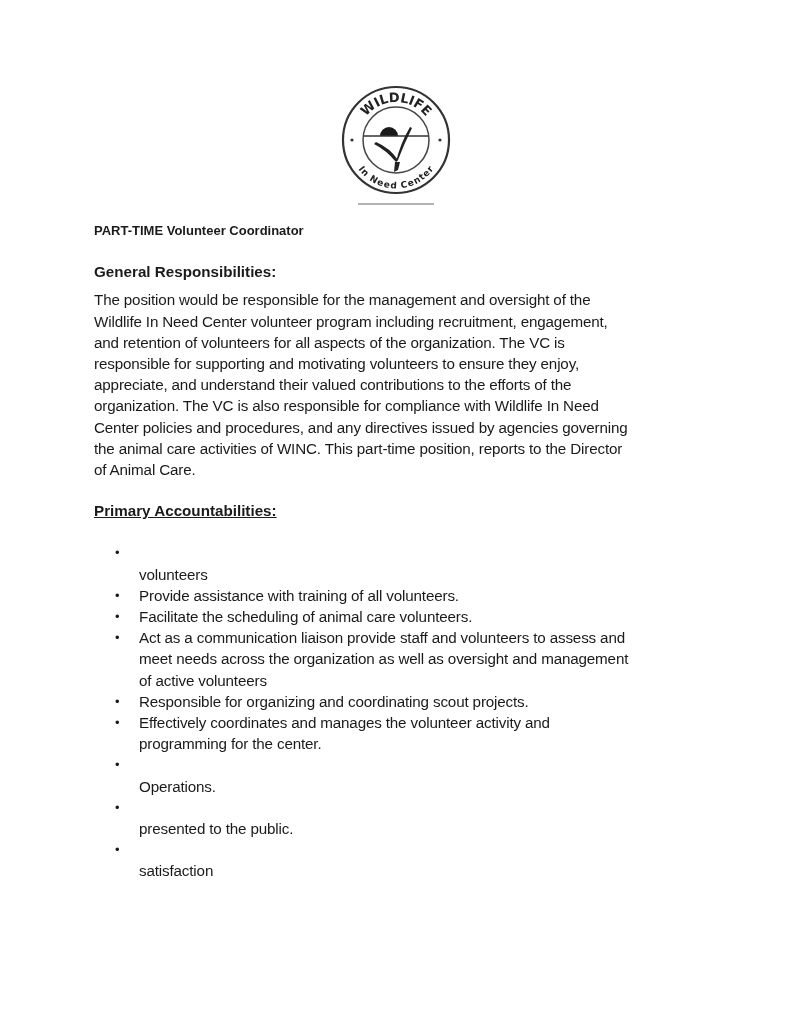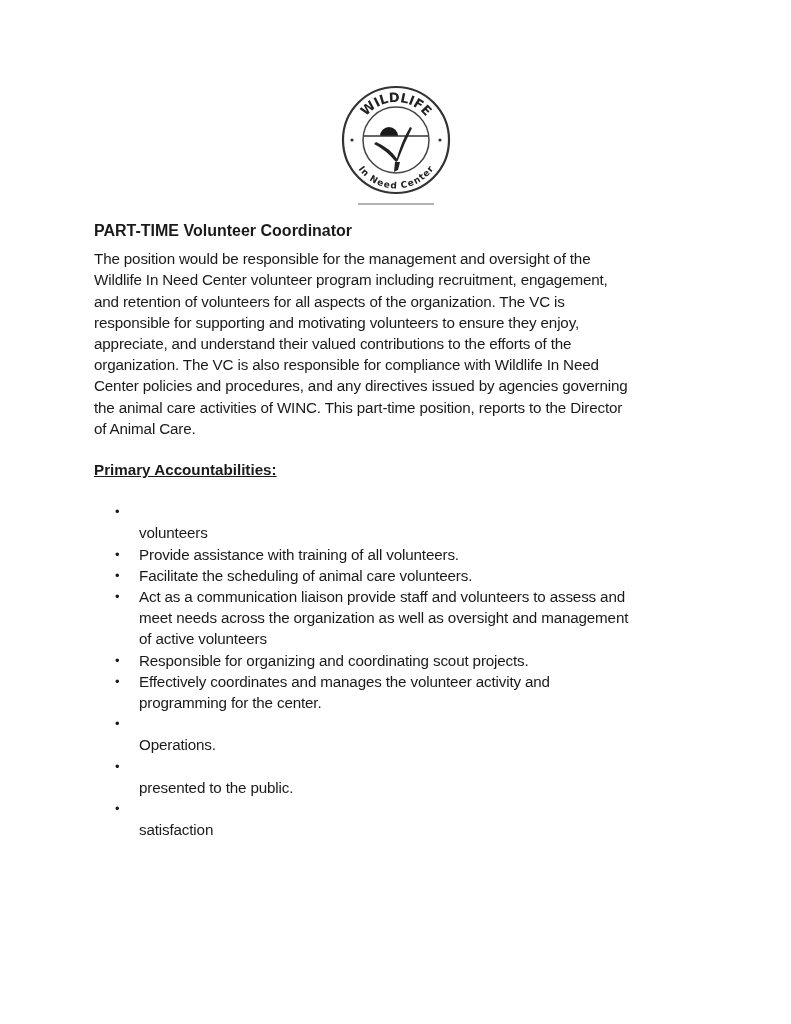--- a/index.html
+++ b/index.html
@@ -9,21 +9,21 @@
       color: #1a1a1a;
     }
     .logo-wrap {
       position: absolute; left: 340px; top: 84px; width: 112px; height: 122px;
     }
     .logo-wrap svg { display: block; }
     .doc {
       position: absolute; left: 94px; top: 220px; width: 620px;
       font-size: 15.2px; line-height: 21.2px;
     }
-    .title { font-weight: bold; margin: 0; font-size: 16px; }
+    .title { font-weight: bold; margin: 0; font-size: 13px; }
     .heading { font-weight: bold; margin: 0; font-size: 15.2px; }
     .h-general { margin-top: 20px; }
     .para { margin: 7px 0 0 0; letter-spacing: -0.15px; }
     .h-primary { margin-top: 20px; text-decoration: underline; }
     ul.acc {
       list-style: none; margin: 21px 0 0 0; padding: 0;
     }
     ul.acc li {
       position: relative; padding-left: 45px; letter-spacing: -0.15px;
     }
@@ -55,20 +55,21 @@
     <path d="M 34 60 Q 46 66 56 78 L 58 76 Q 50 64 36 58 Z" fill="#222"></path>
     <path d="M 56 78 L 58 76 Q 64 60 72 44 L 70 43 Q 60 60 56 78 Z" fill="#222"></path>
     <path d="M 55 78 L 60 78 L 58 86 L 54 88 Z" fill="#222"></path>
     <line x1="18" y1="120" x2="94" y2="120" stroke="#666" stroke-width="1"></line>
   </svg>
 </div>
 
 <div class="doc">
   <p class="title">PART-TIME Volunteer Coordinator</p>
 
+  <p class="heading h-general">General Responsibilities:</p>
 
   <p class="para" id="gen-para"><span>The position would be responsible for the management and oversight of the</span><br><span>Wildlife In Need Center volunteer program including recruitment, engagement,</span><br><span>and retention of volunteers for all aspects of the organization. The VC is</span><br><span>responsible for supporting and motivating volunteers to ensure they enjoy,</span><br><span>appreciate, and understand their valued contributions to the efforts of the</span><br><span>organization. The VC is also responsible for compliance with Wildlife In Need</span><br><span>Center policies and procedures, and any directives issued by agencies governing</span><br><span>the animal care activities of WINC. This part-time position, reports to the Director</span><br><span>of Animal Care.</span></p>
 
   <p class="heading h-primary">Primary Accountabilities:</p>
 
   <ul class="acc" id="acc-list">
       <li><span class="bullet">•</span><br><span>volunteers</span></li>
       <li><span class="bullet">•</span><span>Provide assistance with training of all volunteers.</span></li>
       <li><span class="bullet">•</span><span>Facilitate the scheduling of animal care volunteers.</span></li>
       <li><span class="bullet">•</span><span>Act as a communication liaison provide staff and volunteers to assess and</span><br><span>meet needs across the organization as well as oversight and management</span><br><span>of active volunteers</span></li>

